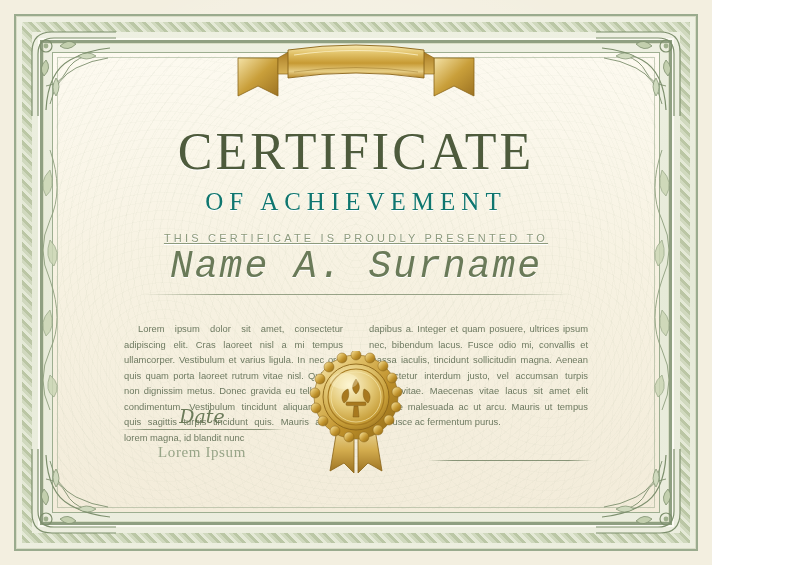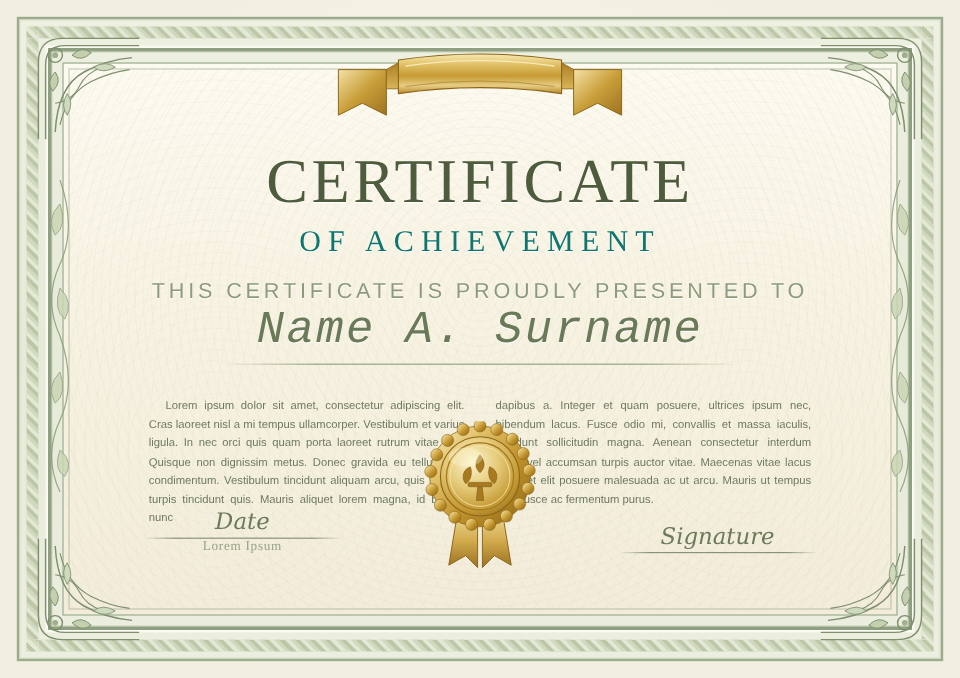--- a/index.html
+++ b/index.html
@@ -10,21 +10,21 @@
   body {
     width: 800px;
     height: 565px;
     overflow: hidden;
     font-family: "Liberation Serif", serif;
   }
 
   
   .certificate {
     position: relative;
-    width: 800px;
+    width: 712px;
     height: 565px;
     background: #f3efe0;
     box-sizing: border-box;
   }
 
   
   .paper-tone {
     position: absolute;
     inset: 0;
     background:
@@ -139,24 +139,25 @@
     margin-top: 10px;
     font-family: "Liberation Serif", serif;
     font-size: 25px;
     letter-spacing: 6px;
     color: #0f766e;
     text-shadow: 0 1px 0 #ffffff;
   }
   .presented {
     margin-top: 16px;
     font-family: "Liberation Sans", sans-serif;
-    font-size: 18px;
+    font-size: 11px;
     letter-spacing: 3.2px;
     color: #8d9a7c;
     text-shadow: 0 1px 0 #ffffff;
+    text-decoration: underline;
   }
   .recipient {
     margin-top: 1px;
     font-family: Liberation Mono, monospace;
     font-style: italic;
     font-size: 38px;
     letter-spacing: 2px;
     color: #6a7a58;
     text-shadow: 0 1px 0 #ffffff;
   }
@@ -210,23 +211,23 @@
     color: #6b7a59;
     line-height: 1.1;
   }
   .sign-rule {
     margin: 2px auto 0;
     width: 165px;
     height: 1px;
     background: linear-gradient(90deg, rgba(150,165,135,0) 0%, rgba(110,126,94,0.8) 15%, rgba(110,126,94,0.8) 85%, rgba(150,165,135,0) 100%);
   }
   .sign-caption {
-    margin-top: 0;
+    margin-top: 14px;
     font-family: "Liberation Serif", serif;
-    font-size: 11px;
+    font-size: 15px;
     letter-spacing: 0.6px;
     color: #97a487;
   }
 
   
   .seal {
     position: absolute;
     left: 50%;
     bottom: 26px;
     transform: translateX(-50%);
@@ -389,21 +390,20 @@
       <div class="body-col">dapibus a. Integer et quam posuere, ultrices ipsum nec, bibendum lacus. Fusce odio mi, convallis et massa iaculis, tincidunt sollicitudin magna. Aenean consectetur interdum justo, vel accumsan turpis auctor vitae. Maecenas vitae lacus sit amet elit posuere malesuada ac ut arcu. Mauris ut tempus dui. Fusce ac fermentum purus.</div>
     </div>
 
     <div class="sign-row">
       <div class="sign-block">
         <div class="sign-script">Date</div>
         <div class="sign-rule"></div>
         <div class="sign-caption">Lorem Ipsum</div>
       </div>
       <div class="sign-block">
-        <div class="sign-script">Signature</div>
         <div class="sign-rule"></div>
       </div>
     </div>
 
     <div class="seal">
       <svg viewBox="0 0 104 126" xmlns="http://www.w3.org/2000/svg">
         <defs>
           <linearGradient id="sealGold" x1="0" y1="0" x2="1" y2="1">
             <stop offset="0%" stop-color="#fbf0c2"></stop>
             <stop offset="30%" stop-color="#e0bf66"></stop>

